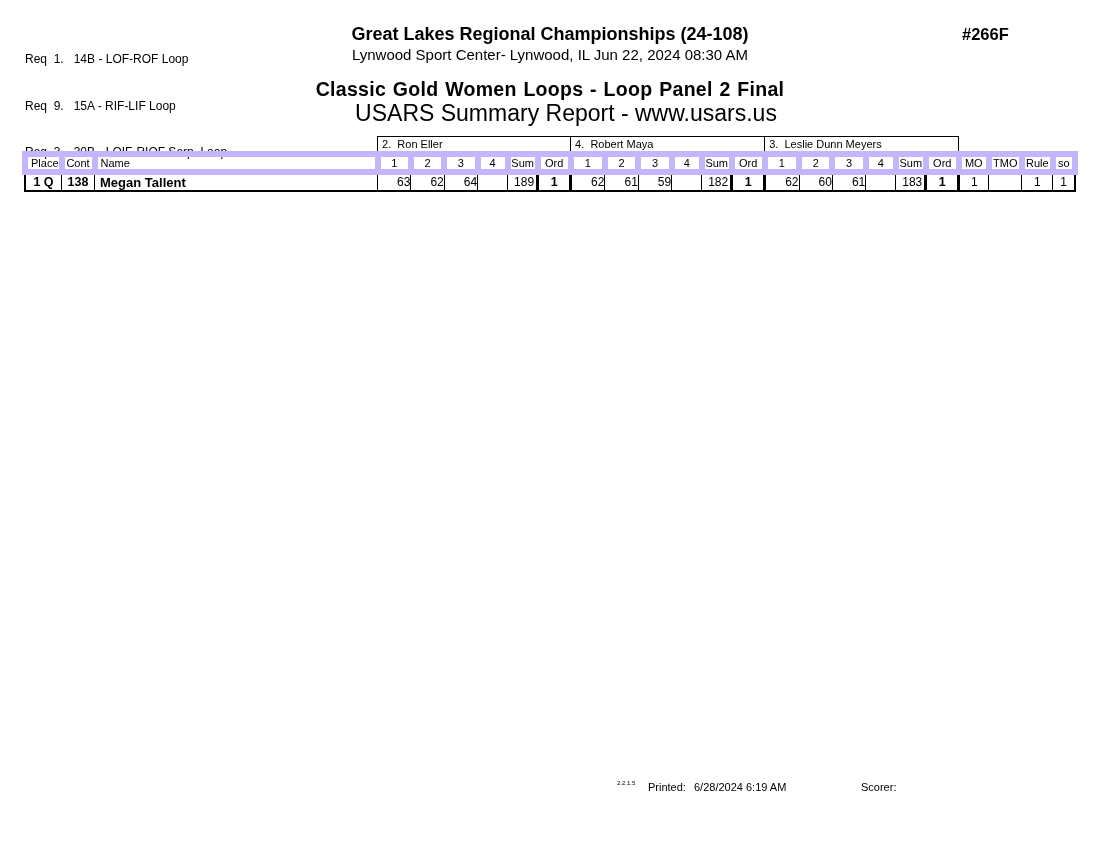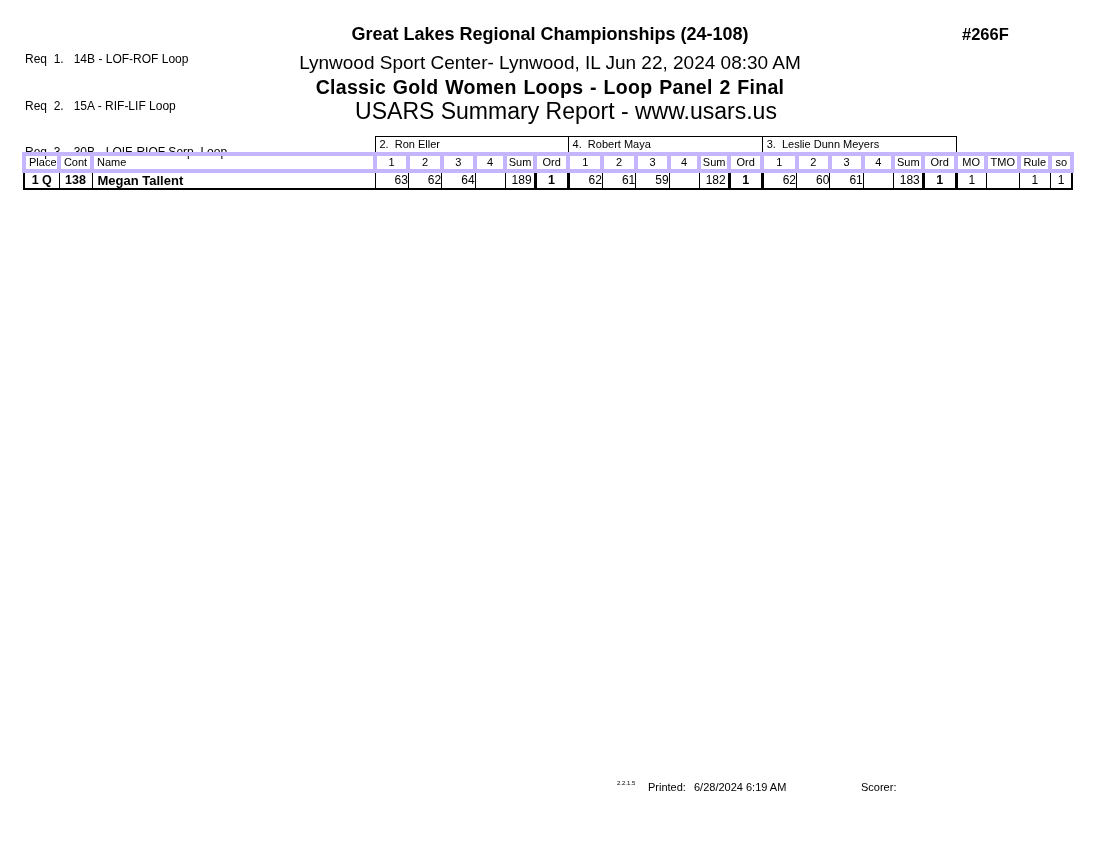--- a/index.html
+++ b/index.html
@@ -6,31 +6,31 @@
   html,body { background:#fff; }
   .page {
     position:relative; width:1100px; height:850px; background:#ffffff;
     font-family:"Liberation Sans", sans-serif; color:#000; overflow:hidden;
   }
   
   .req-block { position:absolute; left:25px; top:21px; font-size:12px; line-height:15.5px; white-space:pre; }
   
   .title-block { position:absolute; left:0; top:24px; width:1100px; text-align:center; }
   .title-main  { font-size:18px; font-weight:bold; line-height:20px; }
-  .title-venue { font-size:19px; line-height:17px; margin-top:10px; }
-  .title-event { font-size:19.5px; font-weight:bold; line-height:21px; margin-top:6px; letter-spacing:0.3px; word-spacing:1px; }
+  .title-venue { font-size:15px; line-height:17px; margin-top:2px; }
+  .title-event { font-size:19.5px; font-weight:bold; line-height:21px; margin-top:16px; letter-spacing:0.3px; word-spacing:1px; }
   .title-report{ font-size:23px; line-height:19px; margin-top:4px;margin-left:32px; }
   
   .event-code { position:absolute; left:962px; top:25px; font-size:16.5px; font-weight:bold; }
   
   table.results { position:absolute; left:22px; top:136px; border-collapse:collapse; table-layout:fixed; }
   table.results td { height:17px; font-size:11px; text-align:center; padding:0; overflow:hidden; white-space:nowrap; }
   tr.judge-row td.spacer { border:none; }
   tr.judge-row td.judge  { border:1px solid #000; text-align:left; padding-left:4px; white-space:pre; }
-  tr.head-row td { border:4px solid #c4b5fd; }
+  tr.head-row td { border:6px solid #c4b5fd; }
   tr.head-row td.al { text-align:left; padding-left:3px; }
   tr.data-row td { border:1px solid #000; border-top:2px solid #000; border-bottom:2px solid #000; font-size:12px; height:16px; }
   tr.data-row td:first-child { border-left:2px solid #000; }
   tr.data-row td:last-child  { border-right:2px solid #000; }
   tr.data-row td.sc  { text-align:left; padding-left:19px; }
   tr.data-row td.sum { text-align:right; padding-right:2px; }
   td.ord { border-left:3px solid #000 !important; border-right:3px solid #000 !important; }
   tr.data-row td.bold { font-weight:bold; font-size:12.5px; }
   tr.data-row td.name { text-align:left; padding-left:5px; font-weight:bold; font-size:13px; }
   
@@ -39,21 +39,21 @@
   .footer-printed-value { position:absolute; left:694px; top:781px; font-size:11px; }
   .footer-scorer { position:absolute; left:861px; top:781px; font-size:11px; }
 </style>
 </head>
 <body>
 
 <div class="page">
 
   <div class="req-block">
     <div>Req  1.   14B - LOF-ROF Loop</div>
-    <div>Req  2.   15A - RIF-LIF Loop</div>
+    <div>Req  9.   15A - RIF-LIF Loop</div>
     <div>Req  3.   30B - LOIF-RIOF Serp. Loop</div>
   </div>
 
   <div class="title-block">
     <div class="title-main">Great Lakes Regional Championships (24-108)</div>
     <div class="title-venue">Lynwood Sport Center- Lynwood, IL  Jun 22, 2024  08:30 AM</div>
     <div class="title-event">Classic Gold Women Loops - Loop Panel 2 Final</div>
     <div class="title-report">USARS Summary Report - www.usars.us</div>
   </div>
 

